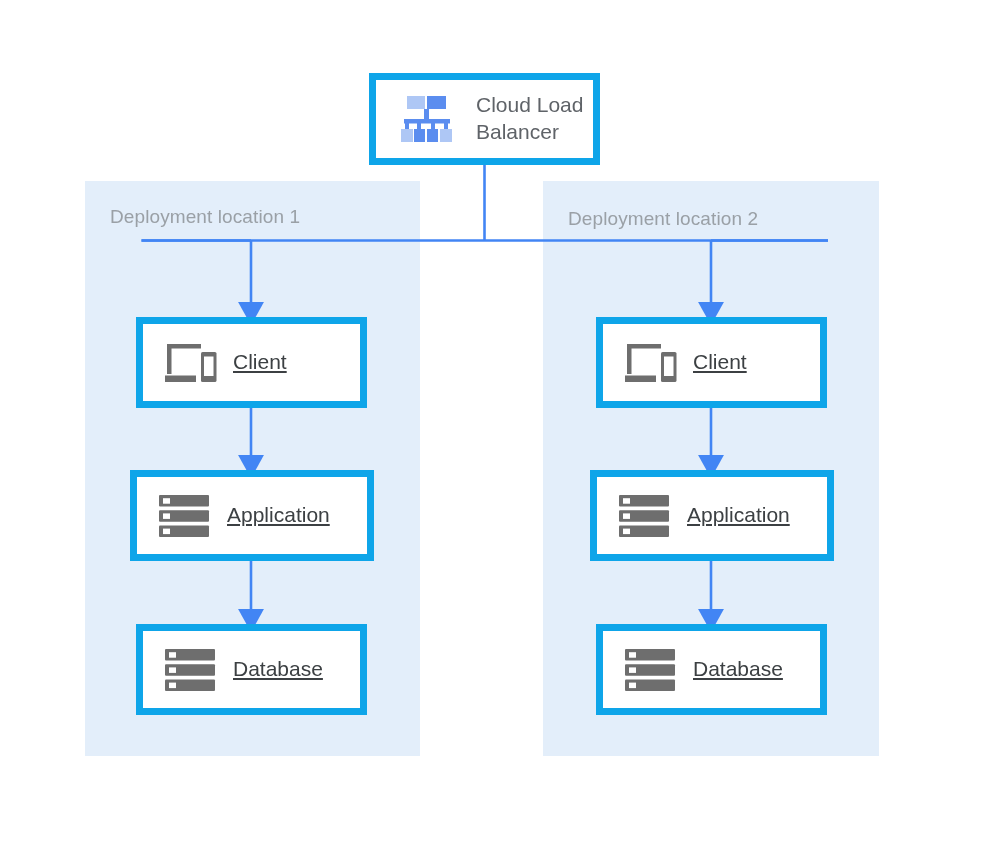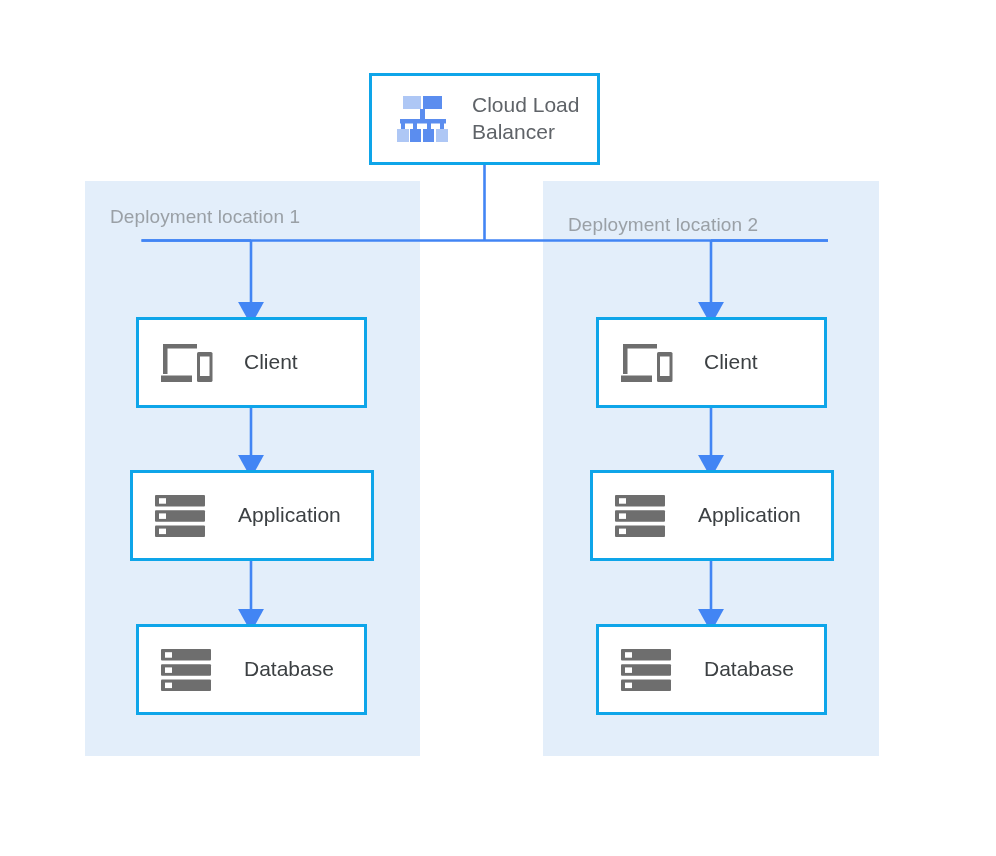--- a/index.html
+++ b/index.html
@@ -22,21 +22,21 @@
     color:#9aa0a6;
     letter-spacing:.1px;
     white-space:nowrap;
     text-align:right;
   }
 
   
   .node{
     position:absolute;
     background:#ffffff;
-    border:3px solid #0ea5e9;
+    border:7px solid #0ea5e9;
     box-sizing:border-box;
     display:flex;
     align-items:center;
     z-index:5;
   }
   .node .ic{
     flex:0 0 auto;
     display:flex;
     align-items:center;
     justify-content:center;
@@ -52,40 +52,40 @@
   #lb-box{
     left:369px;top:73px;width:231px;height:92px;
     padding-left:22px;
   }
   #lb-box .ic{width:58px;height:58px;}
   #lb-box .lbl{margin-left:20px;color:#5f6368;font-size:21px;}
 
   
   .svc{padding-left:22px;}
   .svc .ic{width:52px;height:46px;}
-  .svc .lbl{margin-left:31px;}
+  .svc .lbl{margin-left:16px;text-decoration:underline;}
 
   
   svg#wires{
     position:absolute;left:0;top:0;
     width:996px;height:856px;
     z-index:2;
     pointer-events:none;
   }
 </style>
 </head>
 <body>
 
 <div id="stage">
 
   <div class="zone" style="left:85px;top:181px;width:335px;height:575px;"></div>
   <div class="zone" style="left:543px;top:181px;width:336px;height:575px;"></div>
 
   <div class="zone-label" style="left:110px;top:206px;">Deployment location 1</div>
-  <div class="zone-label" style="left:568px;top:214px;">Deployment location 2</div>
+  <div class="zone-label" style="left:568px;top:208px;">Deployment location 2</div>
 
   <svg id="wires" viewBox="0 0 996 856">
     <defs>
       <marker id="ah" markerWidth="11" markerHeight="10" refX="1.2" refY="5" orient="auto" markerUnits="strokeWidth">
         <path d="M0,0 L0,10 L9,5 z" fill="#4285f4"></path>
       </marker>
     </defs>
     <g fill="none" stroke="#4285f4" stroke-width="2.6" stroke-linecap="butt">
 
       <path d="M484.5,165 L484.5,240.5"></path>

